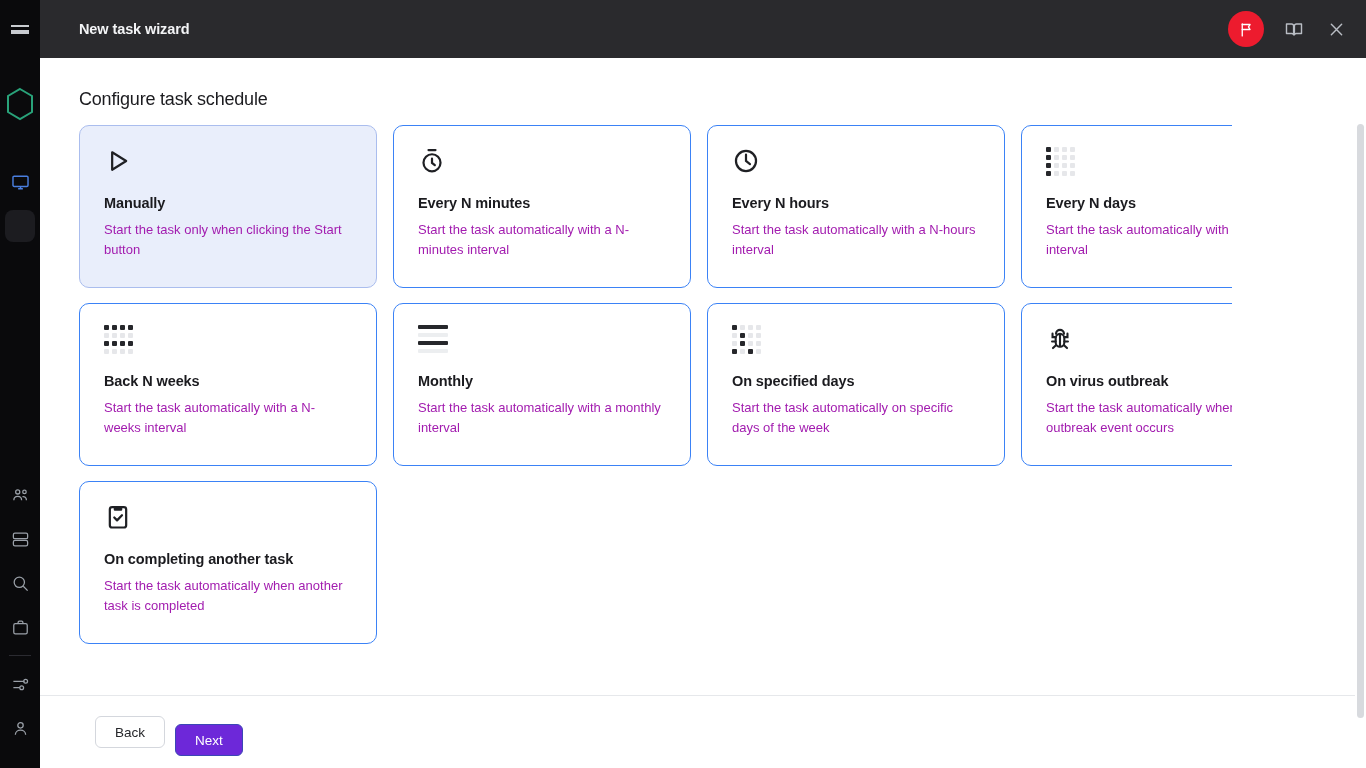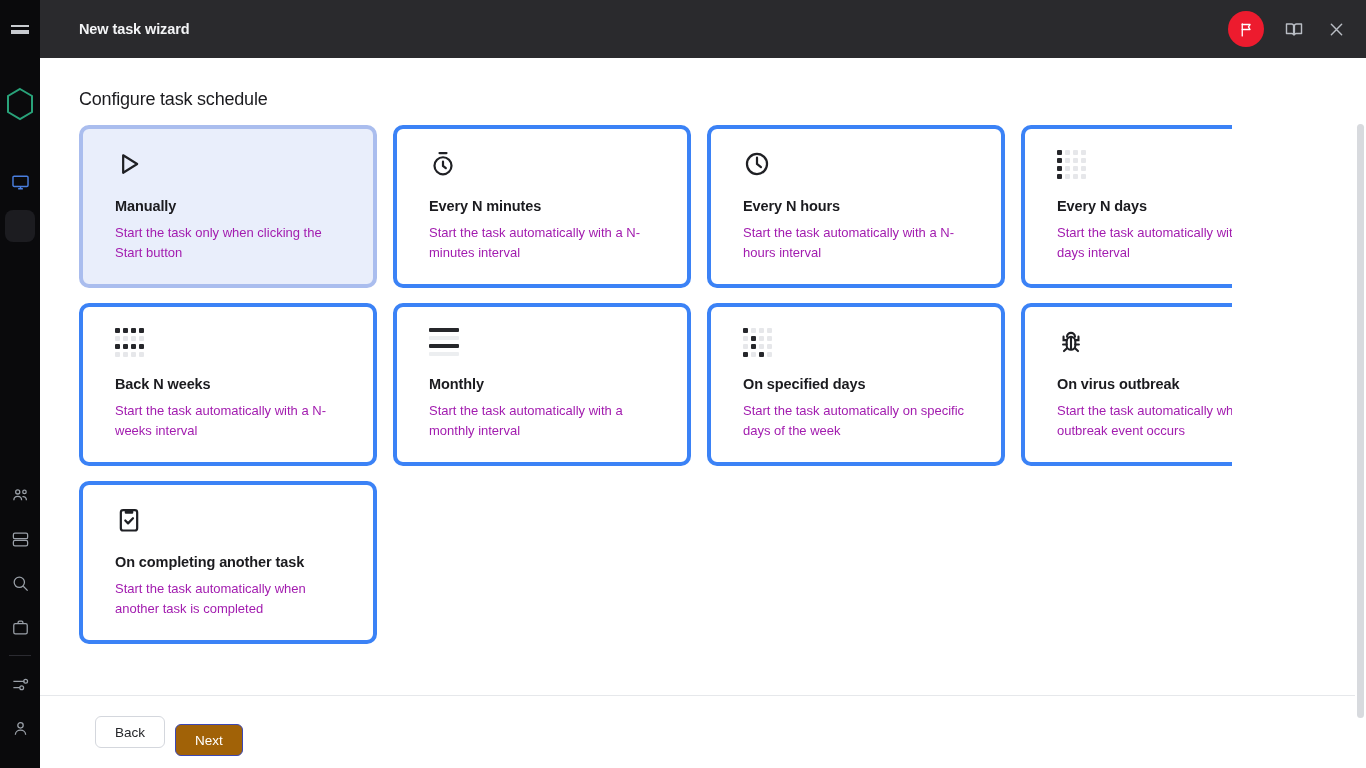--- a/index.html
+++ b/index.html
@@ -94,24 +94,24 @@
     position: absolute; left: 39px; top: 67px;
     width: 1241px;
     display: grid;
     grid-template-columns: repeat(4, 298px);
     gap: 15px 16px;
   }
 
   .card {
     position: relative;
     height: 163px;
-    border: 4px solid #3b82f6;
+    border: 1px solid #3b82f6;
     border-radius: 10px;
     background: #ffffff;
-    padding: 21px 24px 0 32px;
+    padding: 21px 24px 0 24px;
     cursor: pointer;
   }
   .card.selected {
     background: #e9eefb;
     border-color: #aabdee;
   }
   .card-icon {
     height: 40px; width: 40px;
     display: flex; align-items: flex-start; color: #1f2024;
   }
@@ -141,21 +141,21 @@
     position: absolute; left: 0; bottom: 0; width: 1326px; height: 73px;
     border-top: 1px solid #e6e8eb; background: #fff;
     display: flex; align-items: center; padding-left: 55px; gap: 10px;
   }
   .btn {
     height: 32px; padding: 0 19px; border-radius: 6px;
     font-size: 13.5px; font-family: "Liberation Sans", sans-serif;
     cursor: pointer; display: inline-flex; align-items: center; justify-content: center;
   }
   .btn-secondary { background: #fff; border: 1px solid #d4d7dd; color: #25262a; }
-  .btn-primary { background: #a16207; border: 1px solid #3b47b5; color: #ffffff; margin-top: 16px; }
+  .btn-primary { background: #6d28d9; border: 1px solid #3b47b5; color: #ffffff; margin-top: 16px; }
 
   
   .scrollbar-track {
     position: absolute; right: 0; top: 58px; width: 11px; height: 710px;
     background: #ffffff;
   }
   .scrollbar-thumb {
     position: absolute; right: 2px; top: 66px; width: 7px; height: 594px;
     background: #d8dade; border-radius: 4px;
   }

